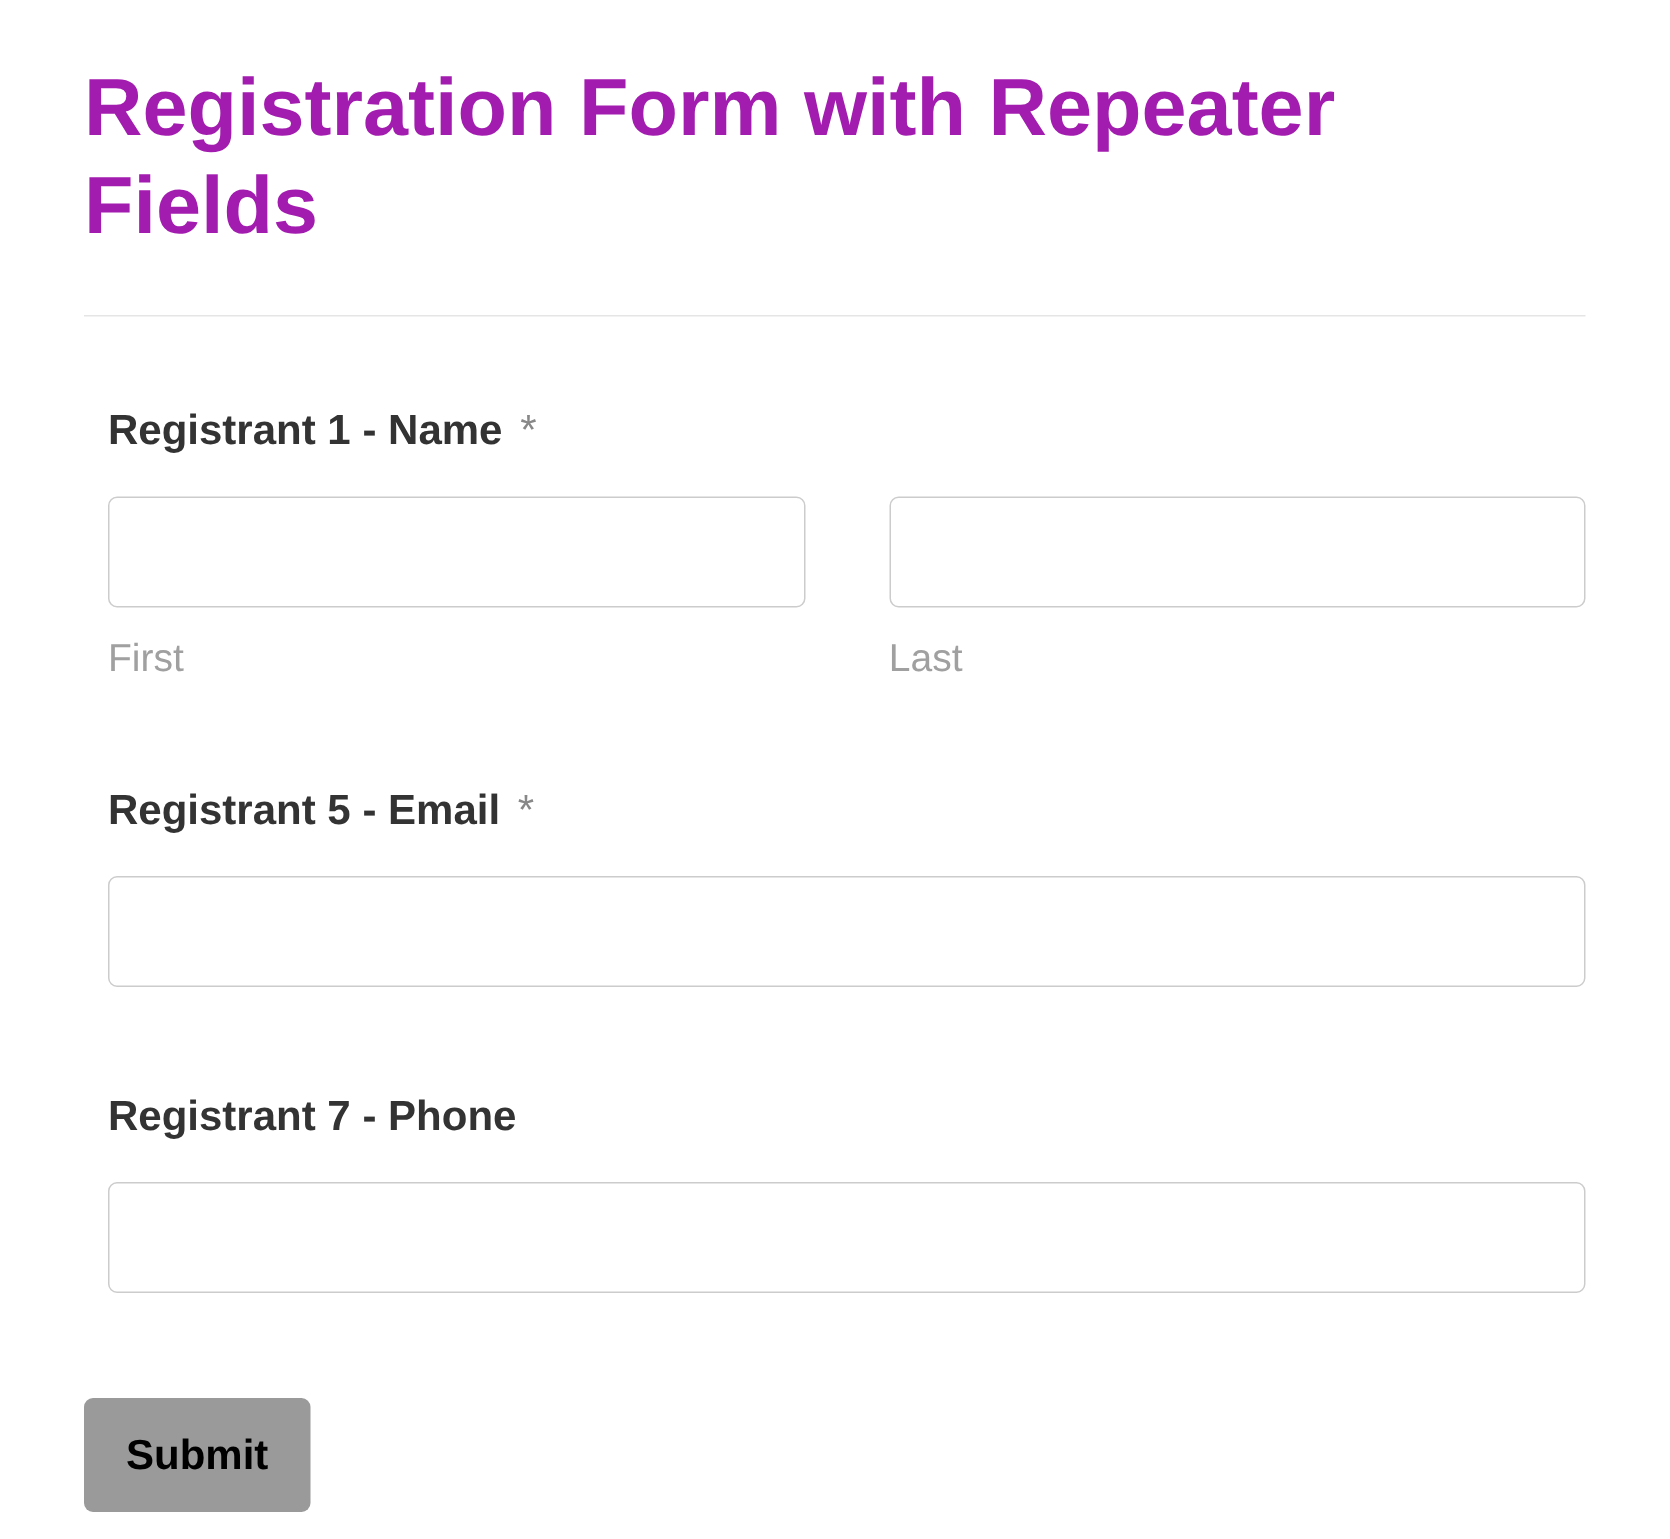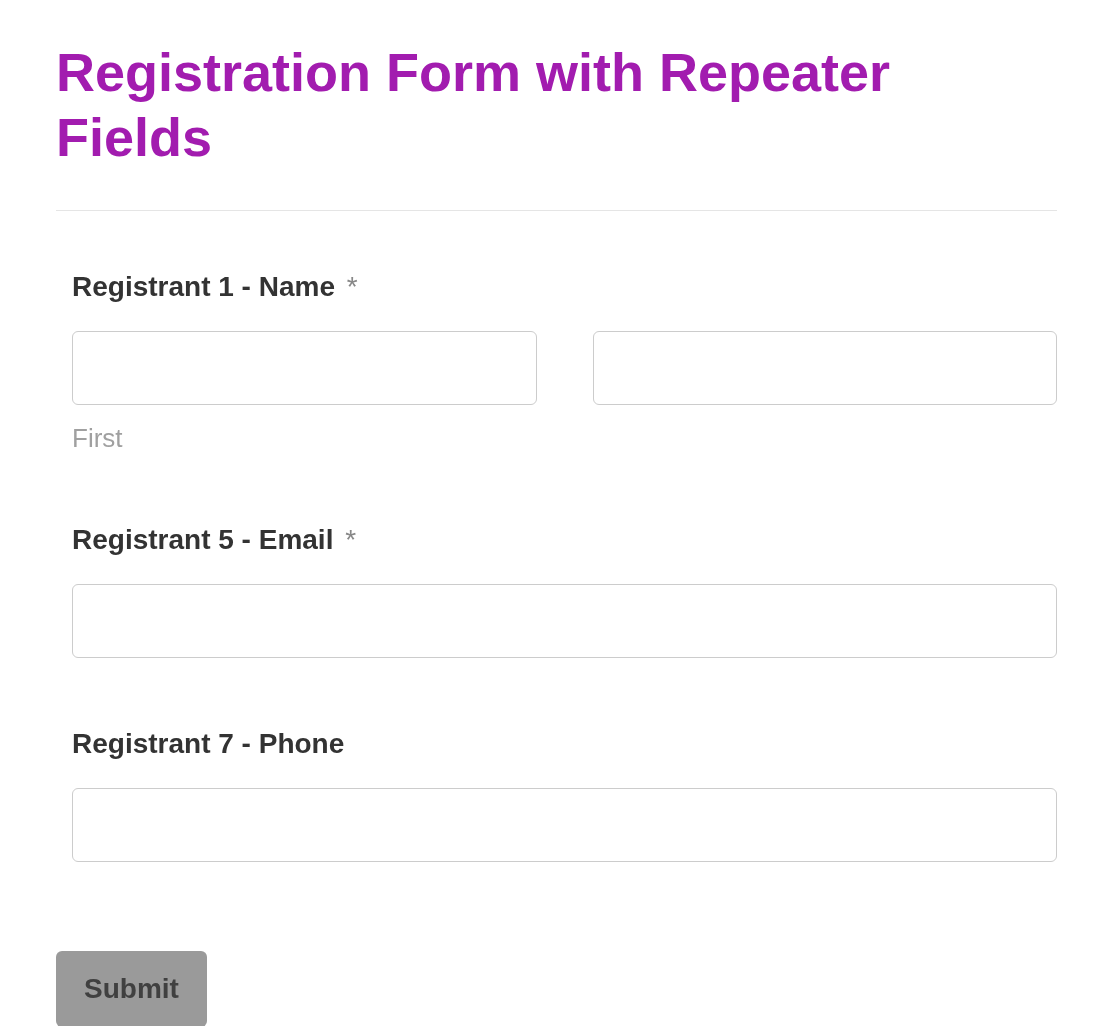--- a/index.html
+++ b/index.html
@@ -67,29 +67,28 @@
     color: #a0a0a0;
     margin-top: 18px;
     font-weight: 400;
   }
   .full-width-input {
     width: 976px;
     max-width: 100%;
   }
   .submit-button {
     background: #9a9a9a;
-    color: #404040;
+    color: #000000;
     border: none;
     border-radius: 6px;
     font-size: 28px;
     font-weight: 600;
     padding: 22px 28px;
     cursor: pointer;
     font-family: inherit;
-    margin-top: 19px;
   }
 </style>
 </head>
 <body>
 
 <div class="container">
 
   <h1 class="page-title">Registration Form with Repeater Fields</h1>
 
   <hr class="divider">
@@ -100,20 +99,21 @@
       <span>Registrant 1 - Name</span>
       <span class="required-asterisk">*</span>
     </label>
     <div class="name-row">
       <div class="name-col">
         <input type="text" class="form-input" value="" style="">
         <div class="sub-label">First</div>
       </div>
       <div class="name-col">
         <input type="text" class="form-input" value="" style="">
+        <div class="sub-label">Last</div>
       </div>
     </div>
   </div>
 
   
   <div class="field-group">
     <label class="field-label">
       <span>Registrant 5 - Email</span>
       <span class="required-asterisk">*</span>
     </label>

